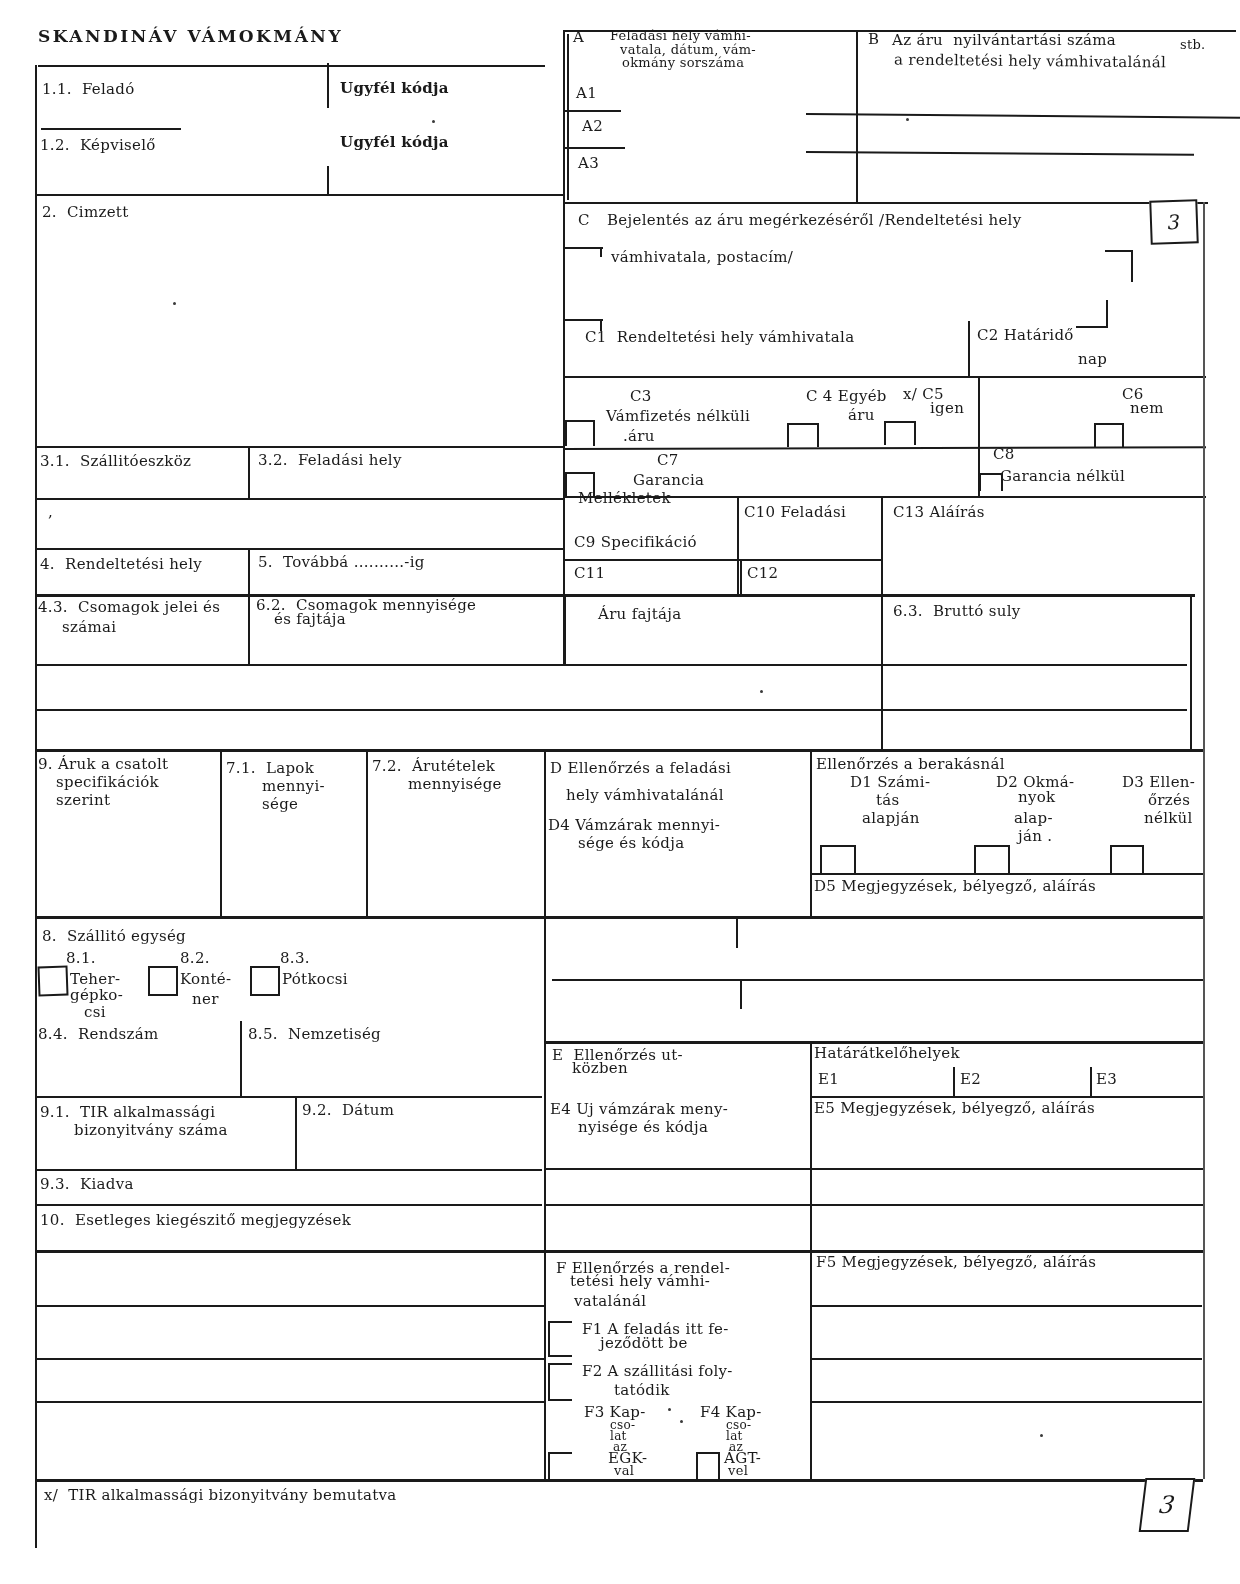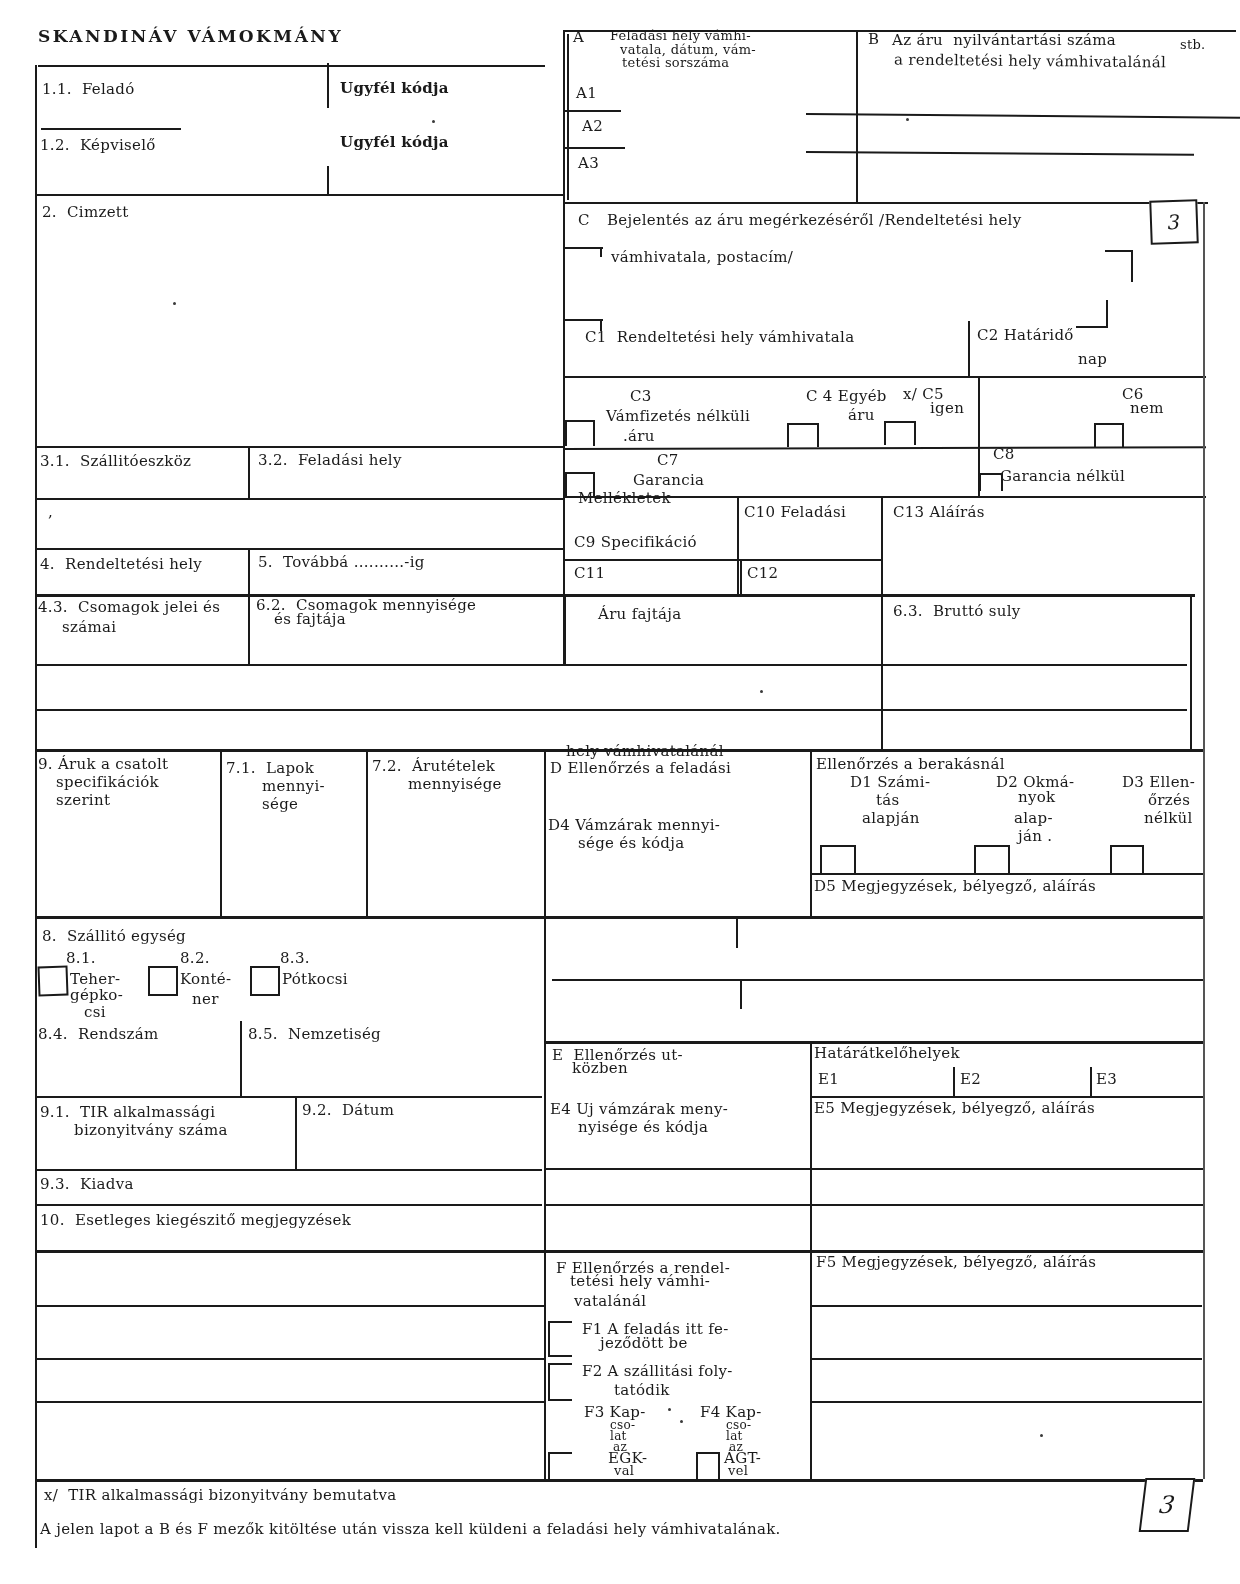--- a/index.html
+++ b/index.html
@@ -107,21 +107,21 @@
 
   <span class="t" style="left:42px;top:80px">1.1.  Feladó</span>
   <span class="t b" style="left:340px;top:79px">Ugyfél kódja</span>
   <span class="t" style="left:40px;top:136px">1.2.  Képviselő</span>
   <span class="t b" style="left:340px;top:133px">Ugyfél kódja</span>
   <span class="t" style="left:42px;top:203px">2.  Cimzett</span>
 
   <span class="t" style="left:573px;top:28px">A</span>
   <span class="t sm" style="left:610px;top:28px">Feladási hely vámhi-</span>
   <span class="t sm" style="left:620px;top:42px">vatala, dátum, vám-</span>
-  <span class="t sm" style="left:622px;top:55px">tetési sorszáma</span>
+  <span class="t sm" style="left:622px;top:55px">okmány sorszáma</span>
   <span class="t" style="left:576px;top:84px">A1</span>
   <span class="t" style="left:582px;top:117px">A2</span>
   <span class="t" style="left:578px;top:154px">A3</span>
 
   <span class="t" style="left:868px;top:30px">B</span>
   <span class="t" style="left:892px;top:31px">Az áru  nyilvántartási száma</span>
   <span class="t sm" style="left:1180px;top:37px">stb.</span>
   <span class="t" style="left:894px;top:52px;transform:rotate(.6deg)">a rendeltetési hely vámhivatalánál</span>
 
   <span class="t" style="left:578px;top:211px">C</span>
@@ -181,21 +181,21 @@
   <span class="t" style="left:38px;top:755px">9. Áruk a csatolt</span>
   <span class="t" style="left:56px;top:773px">specifikációk</span>
   <span class="t" style="left:56px;top:791px">szerint</span>
   <span class="t" style="left:226px;top:759px">7.1.  Lapok</span>
   <span class="t" style="left:262px;top:777px">mennyi-</span>
   <span class="t" style="left:262px;top:795px">sége</span>
   <span class="t" style="left:372px;top:757px">7.2.  Árutételek</span>
   <span class="t" style="left:408px;top:775px">mennyisége</span>
 
   <span class="t" style="left:550px;top:759px">D Ellenőrzés a feladási</span>
-  <span class="t" style="left:566px;top:742px">hely vámhivatalánál</span>
+  <span class="t" style="left:566px;top:786px">hely vámhivatalánál</span>
   <span class="t" style="left:548px;top:816px">D4 Vámzárak mennyi-</span>
   <span class="t" style="left:578px;top:834px">sége és kódja</span>
   <span class="t" style="left:816px;top:755px">Ellenőrzés a berakásnál</span>
   <span class="t" style="left:850px;top:773px">D1 Számi-</span>
   <span class="t" style="left:876px;top:791px">tás</span>
   <span class="t" style="left:862px;top:809px">alapján</span>
   <span class="t" style="left:996px;top:773px">D2 Okmá-</span>
   <span class="t" style="left:1018px;top:788px">nyok</span>
   <span class="t" style="left:1014px;top:809px">alap-</span>
   <span class="t" style="left:1018px;top:827px">ján .</span>
@@ -258,21 +258,20 @@
   <div class="cb" style="left:696px;top:1452px;width:20px;height:26px"></div>
   <span class="t" style="left:700px;top:1403px">F4 Kap-</span>
   <span class="t xs" style="left:726px;top:1419px">cso-</span>
   <span class="t xs" style="left:726px;top:1430px">lat</span>
   <span class="t xs" style="left:729px;top:1441px">az</span>
   <span class="t" style="left:724px;top:1449px">ÁGT-</span>
   <span class="t sm" style="left:728px;top:1463px">vel</span>
   <span class="t" style="left:816px;top:1253px">F5 Megjegyzések, bélyegző, aláírás</span>
 
   <span class="t" style="left:44px;top:1486px">x/  TIR alkalmassági bizonyitvány bemutatva</span>
-  <span class="t" style="left:40px;top:1520px">A jelen lapot a B és F mezők kitöltése után vissza kell küldeni a feladási hely vámhivatalának.</span>
   <div class="badge" style="left:1142px;top:1478px;width:46px;height:50px;transform:skewX(-7deg);font-size:24px">
     <span>3</span>
   </div>
 
   <div class="dot" style="left:432px;top:120px"></div>
   <div class="dot" style="left:906px;top:118px"></div>
   <div class="dot" style="left:173px;top:302px"></div>
   <div class="dot" style="left:668px;top:1408px"></div>
   <div class="dot" style="left:680px;top:1420px"></div>
   <div class="dot" style="left:1040px;top:1434px"></div>

